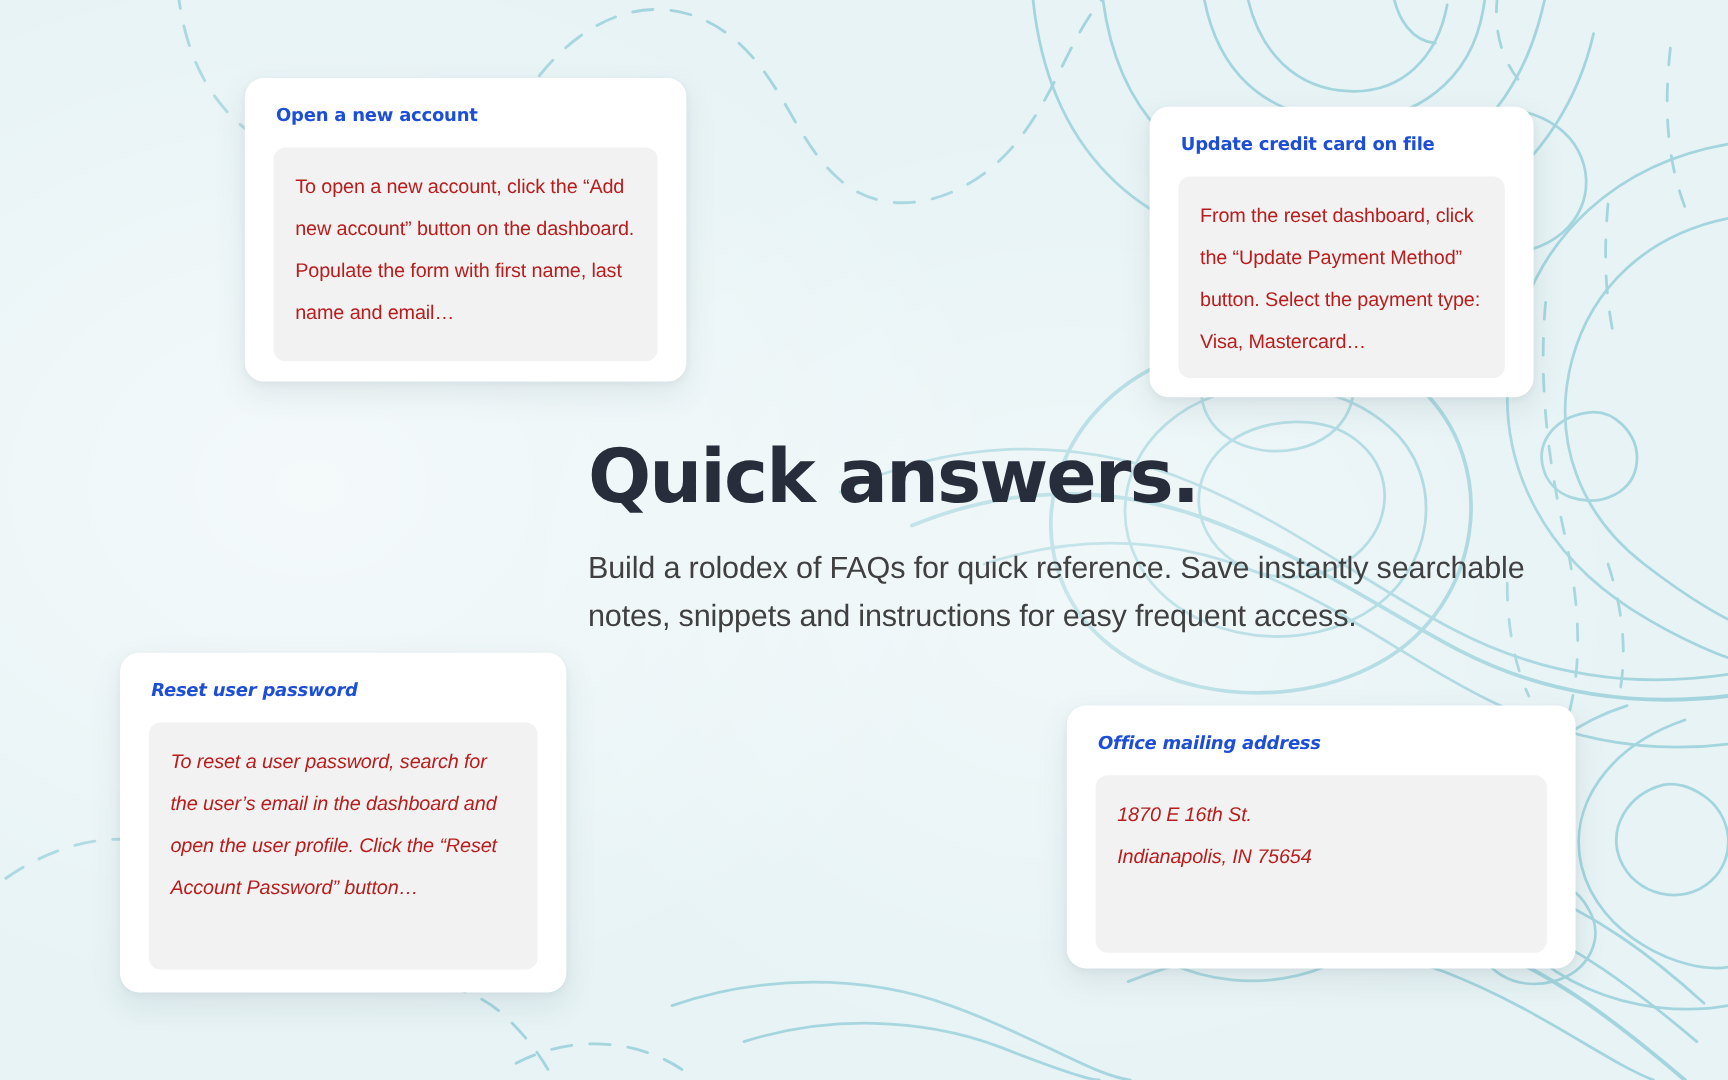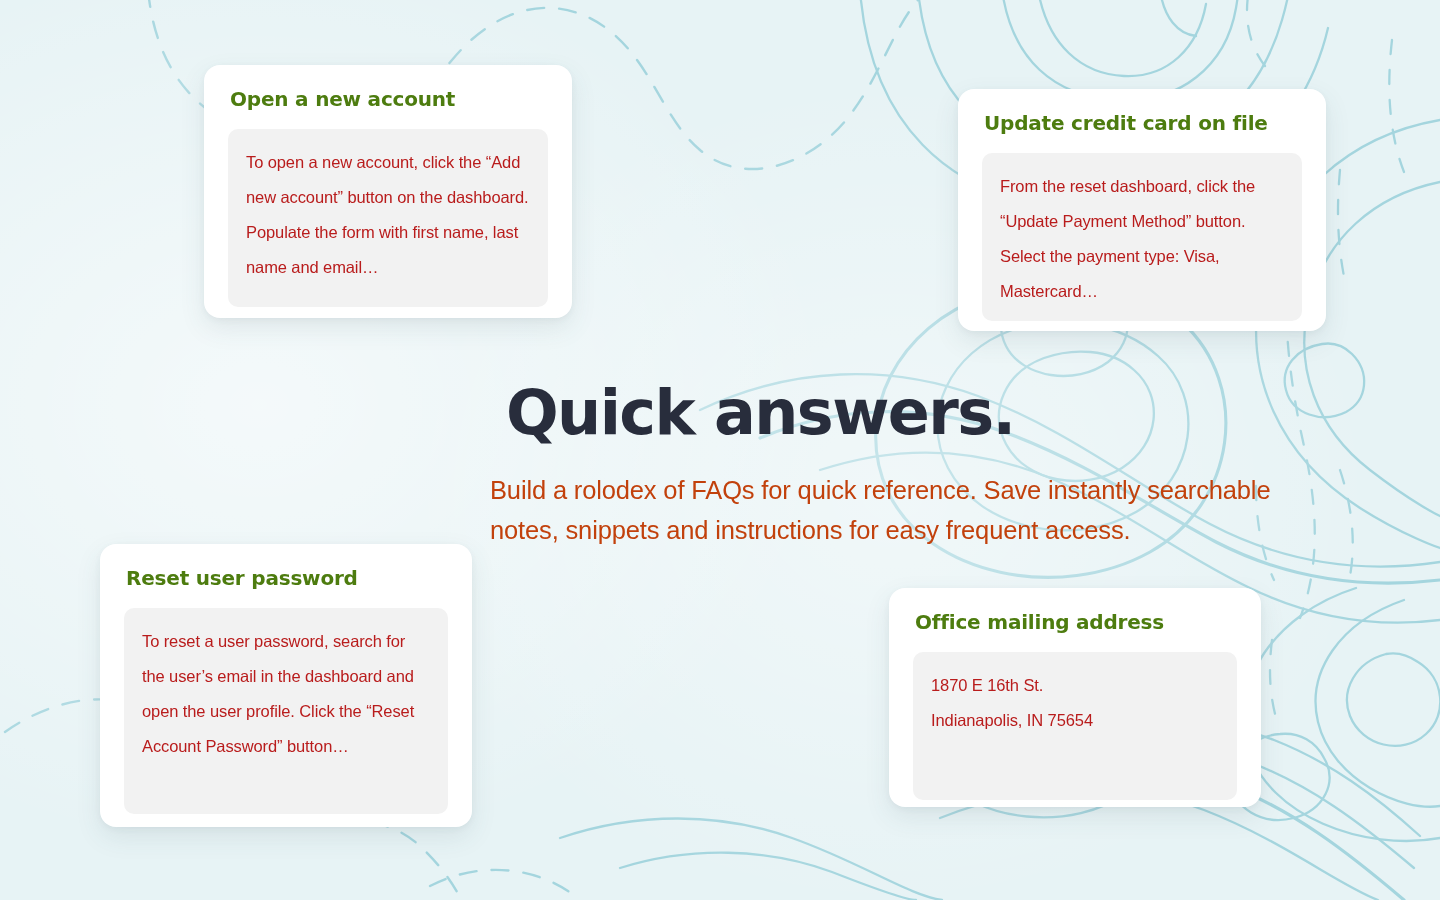--- a/index.html
+++ b/index.html
@@ -48,56 +48,56 @@
   }
 
   
   #hero {
     position: absolute;
     left: 490px;
     top: 366px;
     width: 860px;
   }
   #hero-title {
-    margin: 16px;
+    margin: 0;
     font-family: "DejaVu Sans", sans-serif;
     font-size: 62px;
     line-height: 1.0;
     font-weight: 700;
     letter-spacing: -1.6px;
     color: #282d3c;
     white-space: nowrap;
   }
   #hero-sub {
     margin: 26px 0 0 0;
     font-family: "Liberation Sans", sans-serif;
     font-size: 25.5px;
     line-height: 40px;
     font-weight: 400;
-    color: #c2410c;
+    color: #404040;
     max-width: 852px;
     letter-spacing: -0.15px;
   }
 
   
   .card {
     position: absolute;
     background: #ffffff;
     border-radius: 16px;
     box-shadow: 0 10px 26px rgba(60, 90, 100, 0.10),
                 0 2px 6px rgba(60, 90, 100, 0.06);
     box-sizing: border-box;
     padding: 22px 24px 20px 24px;
   }
   .card-title {
     font-family: "DejaVu Sans", sans-serif;
-    font-size: 20px;
+    font-size: 15px;
     font-weight: 700;
     line-height: 1.2;
-    color: #4d7c0f;
+    color: #1d4ed8;
     letter-spacing: -0.2px;
     margin: 0 0 18px 2px;
     white-space: nowrap;
   }
   .card-body {
     background: #f2f2f2;
     border-radius: 10px;
     padding: 16px 18px 18px 18px;
     box-sizing: border-box;
   }
@@ -113,31 +113,31 @@
     display: block;
   }
 
   
   #card-open-account {
     left: 204px;  top: 65px;  width: 368px;  height: 253px;
   }
   #card-open-account .card-body { height: 178px; }
 
   #card-update-card {
-    left: 958px; top: 89px;  width: 368px;  height: 242px;
+    left: 958px; top: 89px;  width: 320px;  height: 242px;
   }
   #card-update-card .card-body { height: 168px; }
 
   #card-reset-password {
-    left: 100px; top: 544px; width: 372px;  height: 283px;
+    left: 100px; top: 544px; width: 372px;  height: 283px; font-style: italic;
   }
   #card-reset-password .card-body { height: 206px; }
 
   #card-office-address {
-    left: 889px; top: 588px; width: 372px;  height: 219px;
+    left: 889px; top: 588px; width: 424px;  height: 219px; font-style: italic;
   }
   #card-office-address .card-body { height: 148px; }
   #card-office-address .card-body p { line-height: 35px; }
 </style>
 </head>
 <body>
 
 <div id="stage">
 
   <svg id="topo" viewBox="0 0 1440 900" preserveAspectRatio="none" aria-hidden="true">

